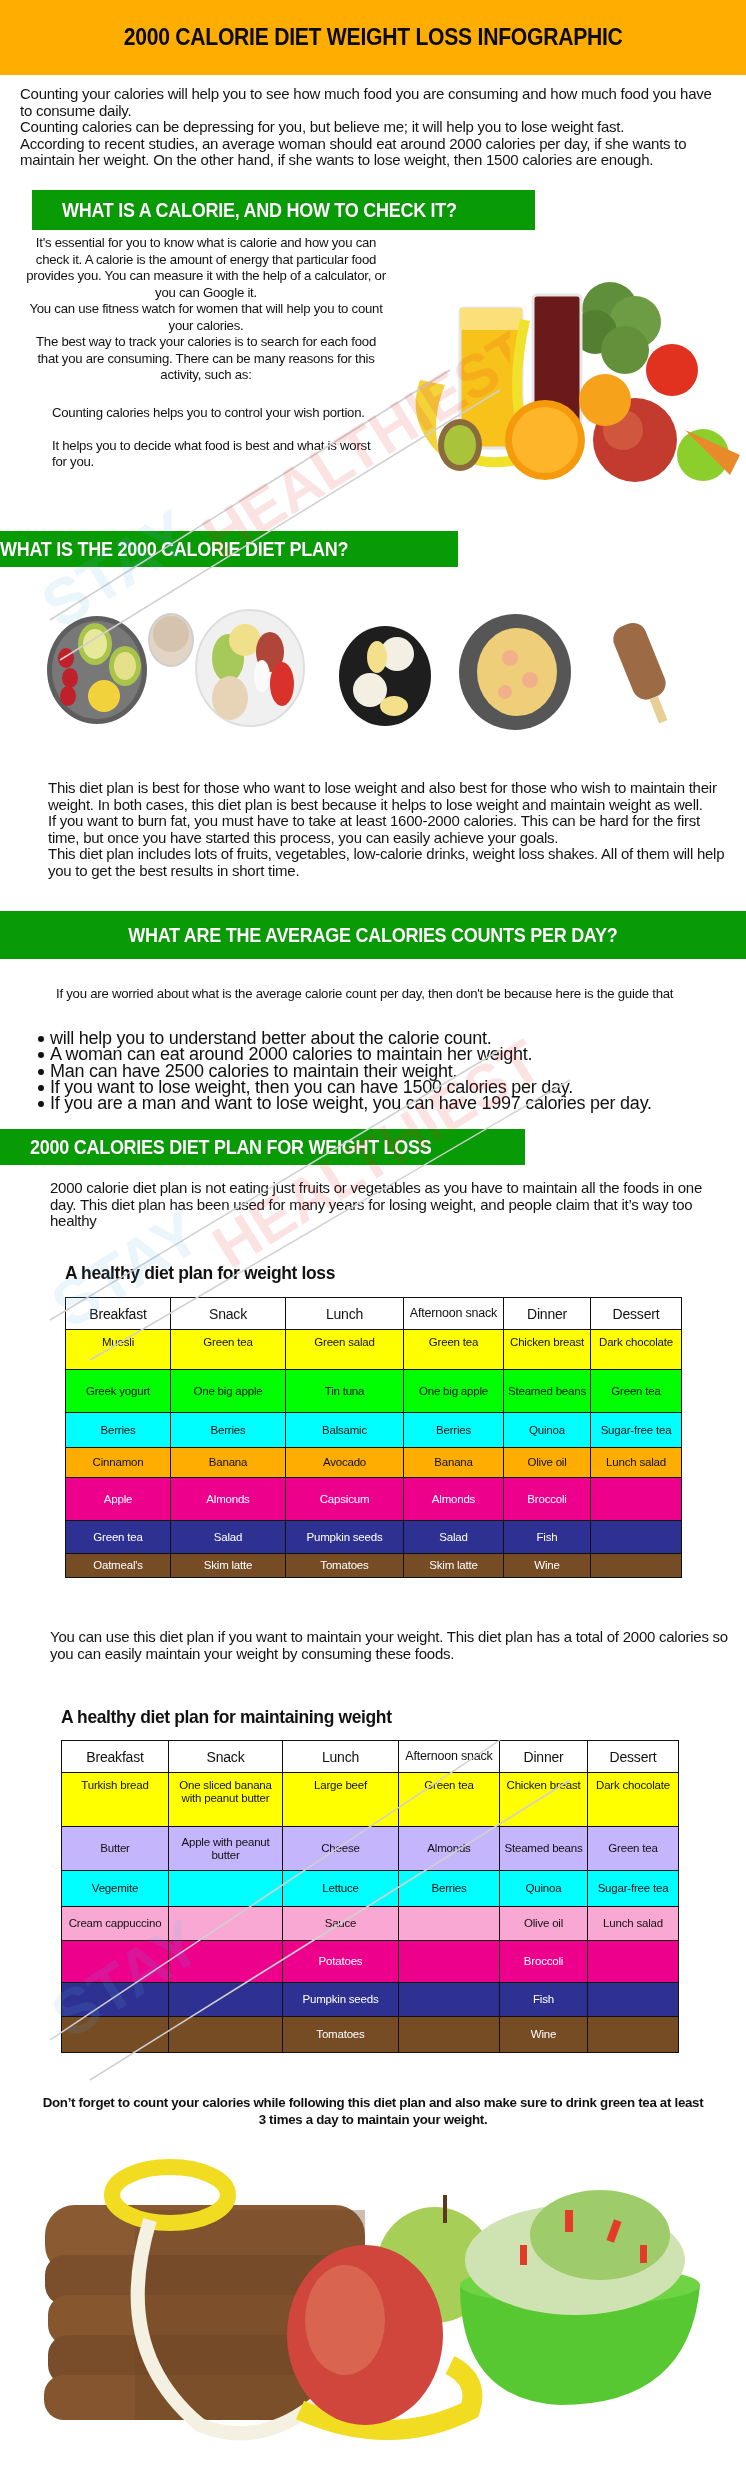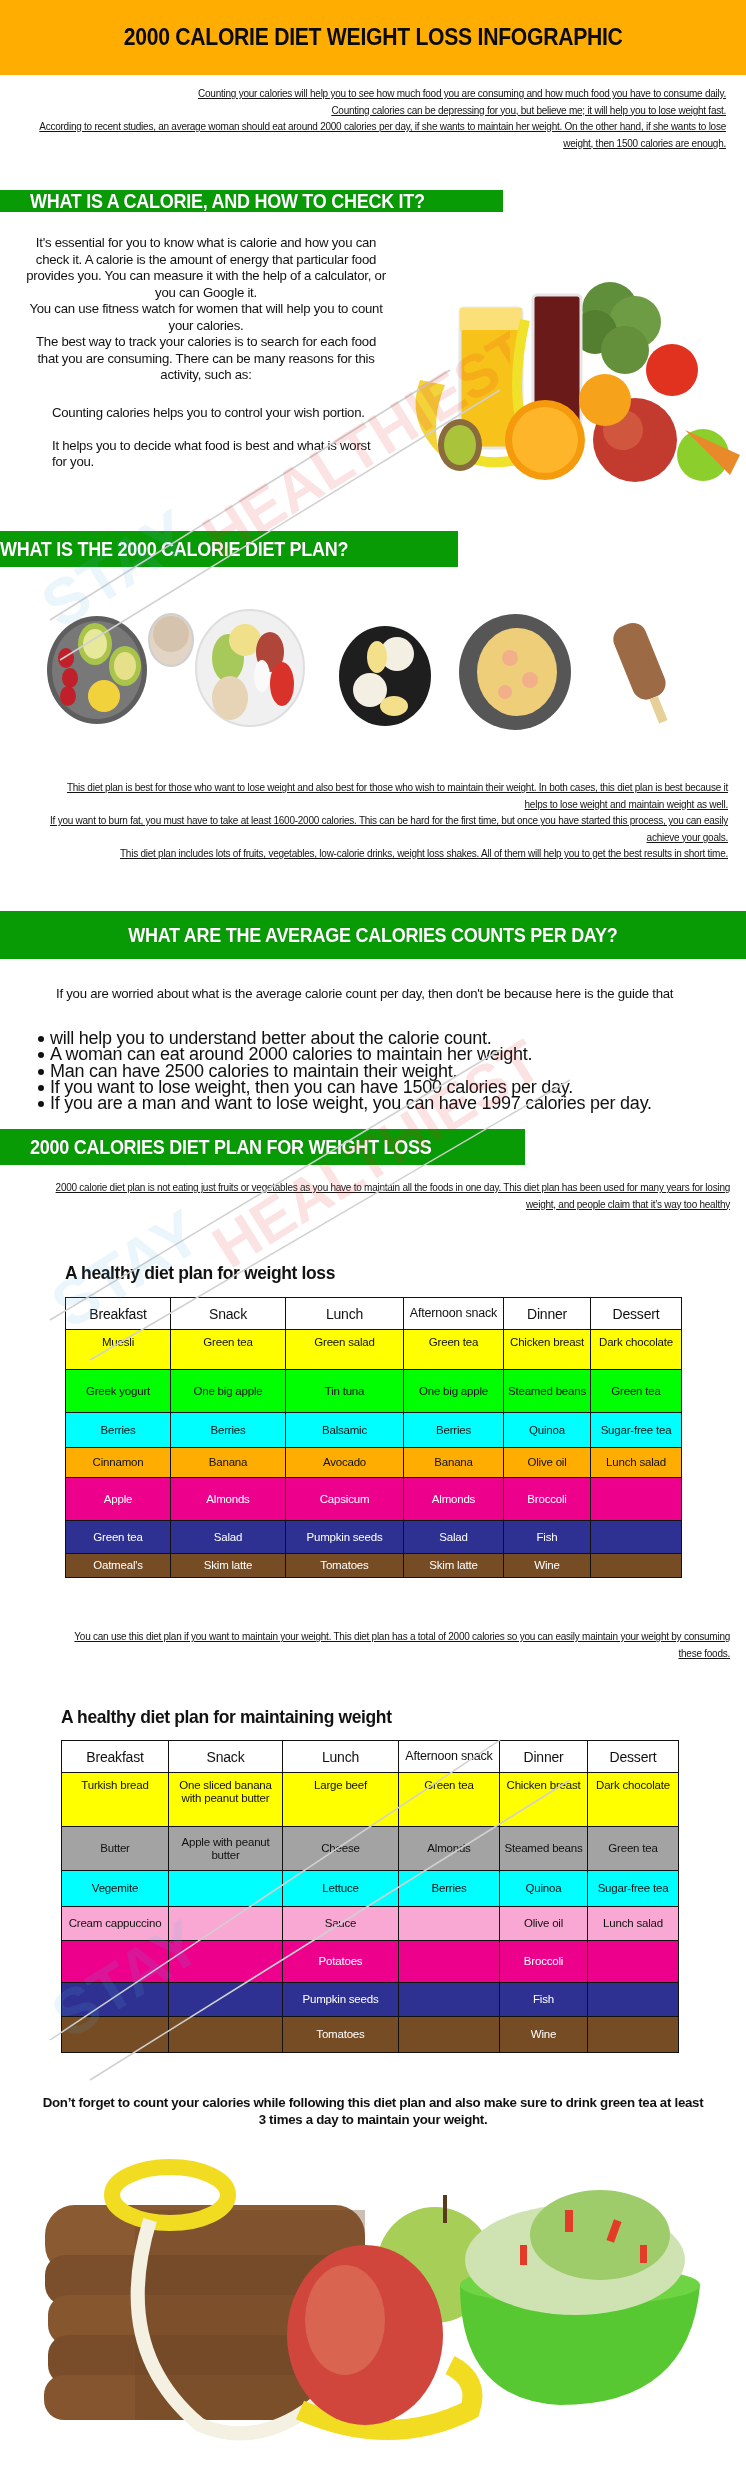--- a/index.html
+++ b/index.html
@@ -19,22 +19,22 @@
     background: #ffad00;
     display: flex; align-items: center; justify-content: center;
   }
   .title-band h1 {
     font-family: "Liberation Sans", sans-serif;
     font-size: 23px; font-weight: bold; letter-spacing: -0.3px; color: #0b0b0b;
     transform: scaleX(0.92);
   }
 
   .para {
-    position: absolute; text-align: right; font-size: 10px; line-height: 16.5px;
-    color: #141414; letter-spacing: -0.25px; text-decoration: underline;
+    position: absolute; text-align: left; font-size: 15px; line-height: 16.5px;
+    color: #141414; letter-spacing: -0.25px;
   }
   .para p { margin: 0; }
 
   .green-bar {
     position: absolute; left: 0; background: #089b05; color: #fff;
     display: flex; align-items: center;
     font-weight: bold; font-size: 20px; letter-spacing: -0.3px;
     text-shadow: 0 0 1px rgba(0,0,0,0.35);
   }
   .green-bar span { display: inline-block; transform: scaleX(0.9); transform-origin: left center; white-space: nowrap; }
@@ -80,21 +80,21 @@
 <div class="title-band">
   <h1>2000 CALORIE DIET WEIGHT LOSS INFOGRAPHIC</h1>
 </div>
 
 <div class="para" style="left:20px; top:86px; width:706px;">
   <p>Counting your calories will help you to see how much food you are consuming and how much food you have to consume daily.</p>
   <p>Counting calories can be depressing for you, but believe me; it will help you to lose weight fast.</p>
   <p>According to recent studies, an average woman should eat around 2000 calories per day, if she wants to maintain her weight. On the other hand, if she wants to lose weight, then 1500 calories are enough.</p>
 </div>
 
-<div class="green-bar" style="top:190px; width:503px; height:22px; padding-left:30px;">
+<div class="green-bar" style="top:190px; width:503px; height:40px; padding-left:30px;margin-left:32px;">
   <span>WHAT IS A CALORIE, AND HOW TO CHECK IT?</span>
 </div>
 
 <div class="s1-text">
   <p>It's essential for you to know what is calorie and how you can check it. A calorie is the amount of energy that particular food provides you. You can measure it with the help of a calculator, or you can Google it.</p>
   <p>You can use fitness watch for women that will help you to count your calories.</p>
   <p>The best way to track your calories is to search for each food that you are consuming. There can be many reasons for this activity, such as:</p>
 </div>
 <div class="s1-list">
   <p>Counting calories helps you to control your wish portion.</p>
@@ -337,21 +337,21 @@
   </thead>
   <tbody>
     <tr style="height:54px; background:#ffff00; color:#111">
       <td>Turkish bread</td>
       <td>One sliced banana with peanut butter</td>
       <td>Large beef</td>
       <td>Green tea</td>
       <td>Chicken breast</td>
       <td>Dark chocolate</td>
     </tr>
-    <tr style="height:44px; background:#a3a3a3; color:#111">
+    <tr style="height:44px; background:#c4b5fd; color:#111">
       <td class="mid">Butter</td>
       <td class="mid">Apple with peanut butter</td>
       <td class="mid">Cheese</td>
       <td class="mid">Almonds</td>
       <td class="mid">Steamed beans</td>
       <td class="mid">Green tea</td>
     </tr>
     <tr style="height:36px; background:#00ffff; color:#111">
       <td class="mid">Vegemite</td>
       <td class="mid"></td>

